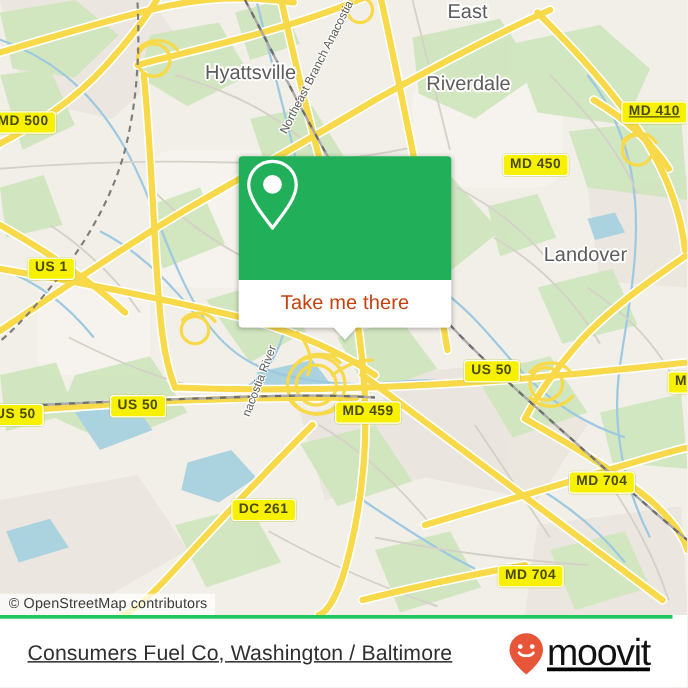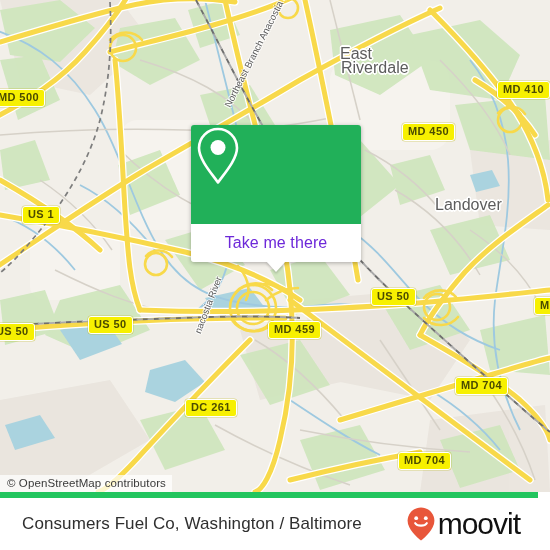--- a/index.html
+++ b/index.html
@@ -82,40 +82,41 @@
     display:flex;align-items:center;justify-content:center;
   }
   #card-white{
     background:#fff;
     height:38px;
     border-bottom-left-radius:3px;border-bottom-right-radius:3px;
     display:flex;align-items:center;justify-content:center;
     position:relative;
   }
   #card-white .cta{
-    color:#6d28d9;font-size:16px;letter-spacing:0.1px;
+    color:#c2410c;font-size:16px;letter-spacing:0.1px;
   }
   .tail{
     position:absolute;
     left:50%;margin-left:-10px;bottom:-10px;
     width:0;height:0;
     border-left:10px solid transparent;
     border-right:10px solid transparent;
     border-top:11px solid #fff;
     filter:drop-shadow(0 2px 1px rgba(0,0,0,0.18));
   }
 
   
   #footer{
     position:absolute;left:0;top:492px;width:538px;height:58px;
     background:#fff;
     display:flex;align-items:center;justify-content:space-between;
     padding:0 18px 0 22px;
     box-sizing:border-box;
-    border-top:6px solid #22c55e;
+    border-top:3px solid #22c55e;
+    text-decoration:underline;
   }
   #footer .title{
     font-size:17px;color:#2f2f2f;letter-spacing:0.1px;white-space:nowrap;
   }
   #logo{display:flex;align-items:center;gap:1px;justify-content:flex-end;}
   #logo .word{
     font-size:30px;color:#111;letter-spacing:-1px;
     font-weight:normal;line-height:30px;
   }
 </style>
@@ -288,26 +289,27 @@
       </g>
 
       <g stroke="#7d7d7d" fill="none" stroke-width="1.7" stroke-dasharray="5 4">
         <path d="M110,2 C112,40 110,80 100,120 C88,165 62,205 32,240 C18,257 6,268 0,273"></path>
       </g>
     </svg>
 
     <div class="riverlabel" style="left:222px;top:104px;transform:rotate(-63deg);">Northeast Branch Anacostia R</div>
     <div class="riverlabel" style="left:192px;top:331px;transform:rotate(-69deg);">nacostia River</div>
 
-    <div class="place" style="left:340px;top:1px;margin-top:44px;">East</div>
+    <div class="place" style="left:164px;top:50px;">Hyattsville</div>
+    <div class="place" style="left:358px;top:1px;">East</div>
     <div class="place" style="left:341px;top:18px;margin-top:41px;">Riverdale</div>
     <div class="place" style="left:420px;top:196px;margin-left:15px;">Landover</div>
 
     <div class="shield" style="left:-8px;top:89px;">MD 500</div>
-    <div class="shield" style="left:497px;top:81px;">MD 410</div>
+    <div class="shield" style="left:497px;top:81px;text-decoration:underline;">MD 410</div>
     <div class="shield" style="left:402px;top:123px;">MD 450</div>
     <div class="shield" style="left:22px;top:206px;">US 1</div>
     <div class="shield" style="left:371px;top:288px;">US 50</div>
     <div class="shield" style="left:88px;top:316px;">US 50</div>
     <div class="shield" style="left:-10px;top:323px;">US 50</div>
     <div class="shield" style="left:268px;top:321px;">MD 459</div>
     <div class="shield" style="left:185px;top:399px;">DC 261</div>
     <div class="shield" style="left:455px;top:377px;">MD 704</div>
     <div class="shield" style="left:398px;top:452px;">MD 704</div>
     <div class="shield" style="left:534px;top:297px;">MD</div>

